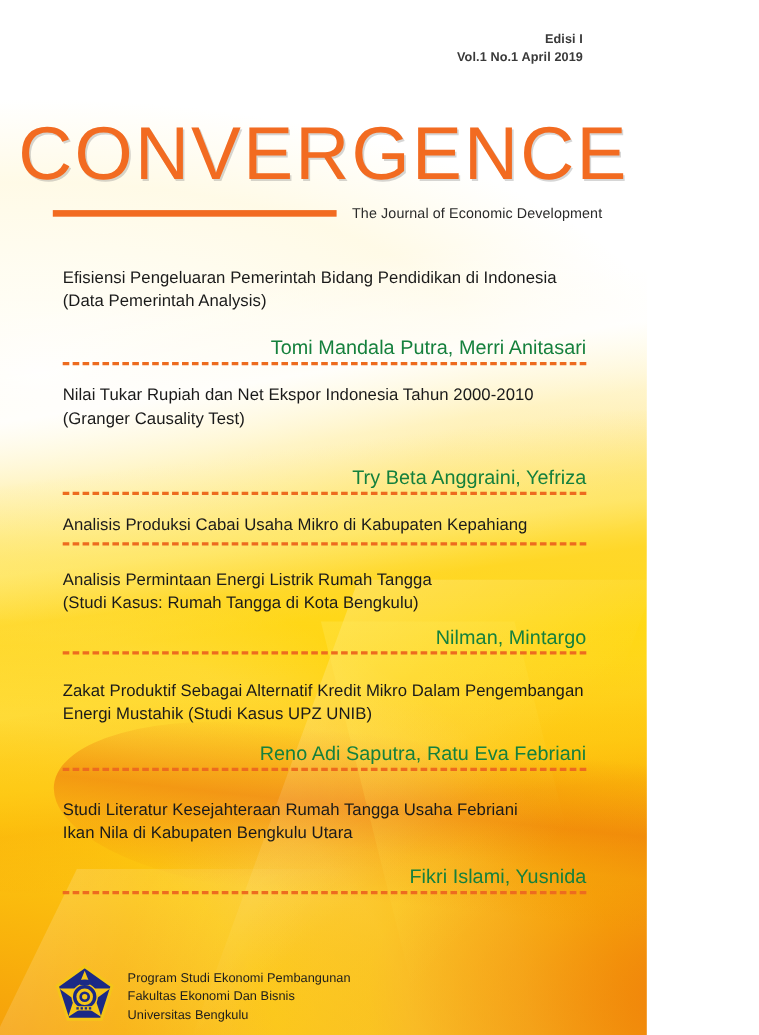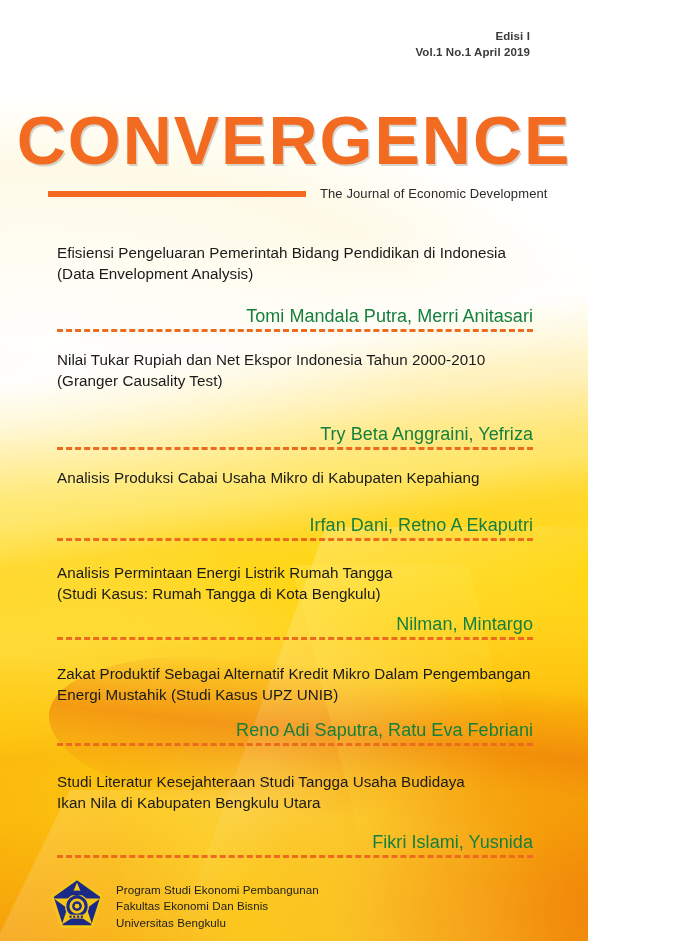--- a/index.html
+++ b/index.html
@@ -176,21 +176,21 @@
 
   .masthead {
     position: absolute;
     left: 0;
     right: 0;
     top: 104px;
   }
   .journal-title {
     text-align: center;
     color: #F26B21;
-    font-weight: bold;
+    font-weight: normal;
     font-size: 68px;
     line-height: 72px;
     letter-spacing: 2px;
     text-shadow: 1.5px 1.5px 0 rgba(120,120,120,0.30);
   }
   .subtitle-row {
     display: flex;
     align-items: center;
     margin-top: 10px;
     padding: 0 48px 0 48px;
@@ -304,40 +304,39 @@
         <div class="subtitle-rule"></div>
         <div class="journal-subtitle">The Journal of Economic Development</div>
       </div>
     </div>
 
     <div class="toc">
 
       <div class="entry e1">
         <div class="entry-title">
           <div>Efisiensi Pengeluaran Pemerintah Bidang Pendidikan di Indonesia</div>
-          <div>(Data Envelopment Analysis)</div>
+          <div>(Data Pemerintah Analysis)</div>
         </div>
         <div class="entry-authors">Tomi Mandala Putra, Merri Anitasari</div>
         <div class="entry-sep"></div>
       </div>
 
       <div class="entry e2">
         <div class="entry-title">
           <div>Nilai Tukar Rupiah dan Net Ekspor Indonesia Tahun 2000-2010</div>
           <div>(Granger Causality Test)</div>
         </div>
         <div class="entry-authors">Try Beta Anggraini, Yefriza</div>
         <div class="entry-sep"></div>
       </div>
 
       <div class="entry e3">
         <div class="entry-title">
           <div>Analisis Produksi Cabai Usaha Mikro di Kabupaten Kepahiang</div>
         </div>
-        <div class="entry-authors">Irfan Dani, Retno A Ekaputri</div>
         <div class="entry-sep"></div>
       </div>
 
       <div class="entry e4">
         <div class="entry-title">
           <div>Analisis Permintaan Energi Listrik Rumah Tangga</div>
           <div>(Studi Kasus: Rumah Tangga di Kota Bengkulu)</div>
         </div>
         <div class="entry-authors">Nilman, Mintargo</div>
         <div class="entry-sep"></div>
@@ -347,21 +346,21 @@
         <div class="entry-title">
           <div>Zakat Produktif Sebagai Alternatif Kredit Mikro Dalam Pengembangan</div>
           <div>Energi Mustahik (Studi Kasus UPZ UNIB)</div>
         </div>
         <div class="entry-authors">Reno Adi Saputra, Ratu Eva Febriani</div>
         <div class="entry-sep"></div>
       </div>
 
       <div class="entry e6">
         <div class="entry-title">
-          <div>Studi Literatur Kesejahteraan Studi Tangga Usaha Budidaya</div>
+          <div>Studi Literatur Kesejahteraan Rumah Tangga Usaha Febriani</div>
           <div>Ikan Nila di Kabupaten Bengkulu Utara</div>
         </div>
         <div class="entry-authors">Fikri Islami, Yusnida</div>
         <div class="entry-sep"></div>
       </div>
 
     </div>
 
     <div class="footer">
       <span class="uni-logo">

